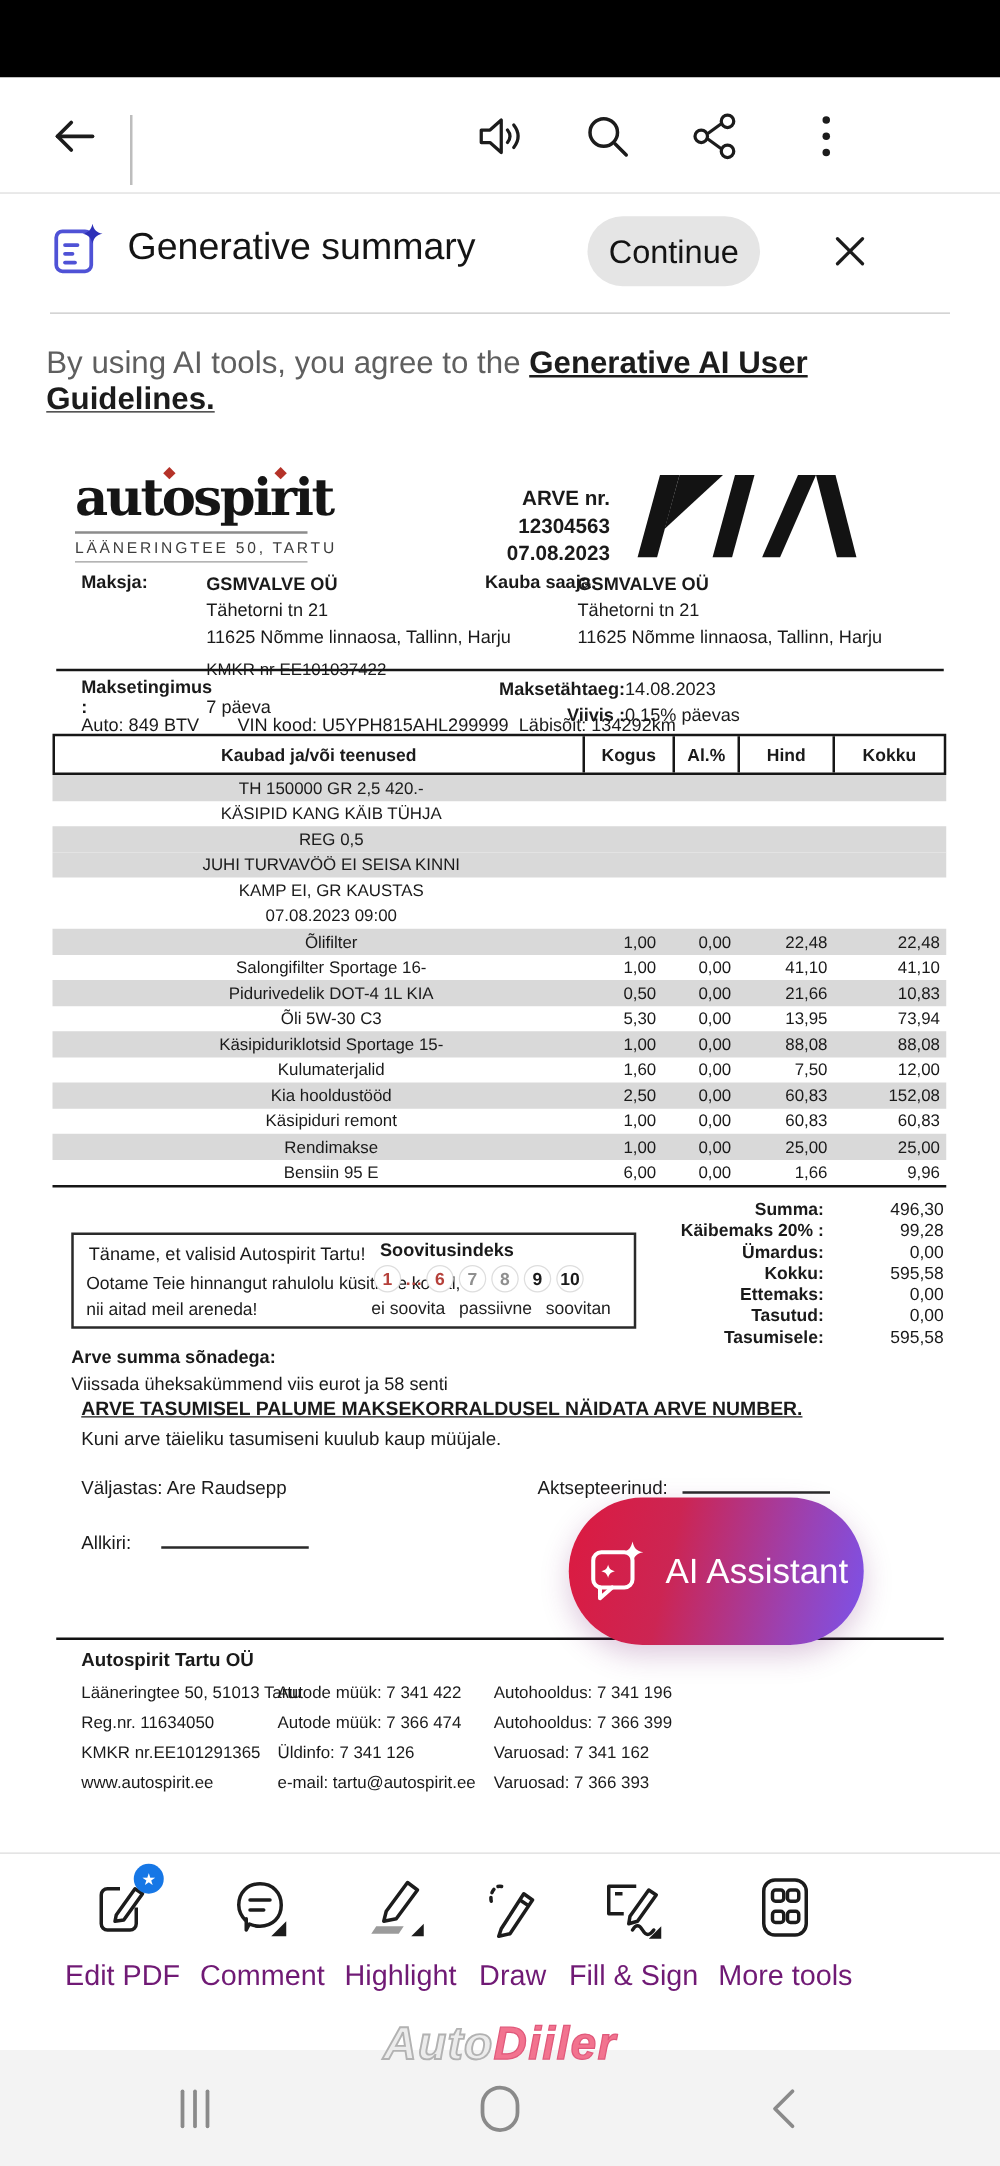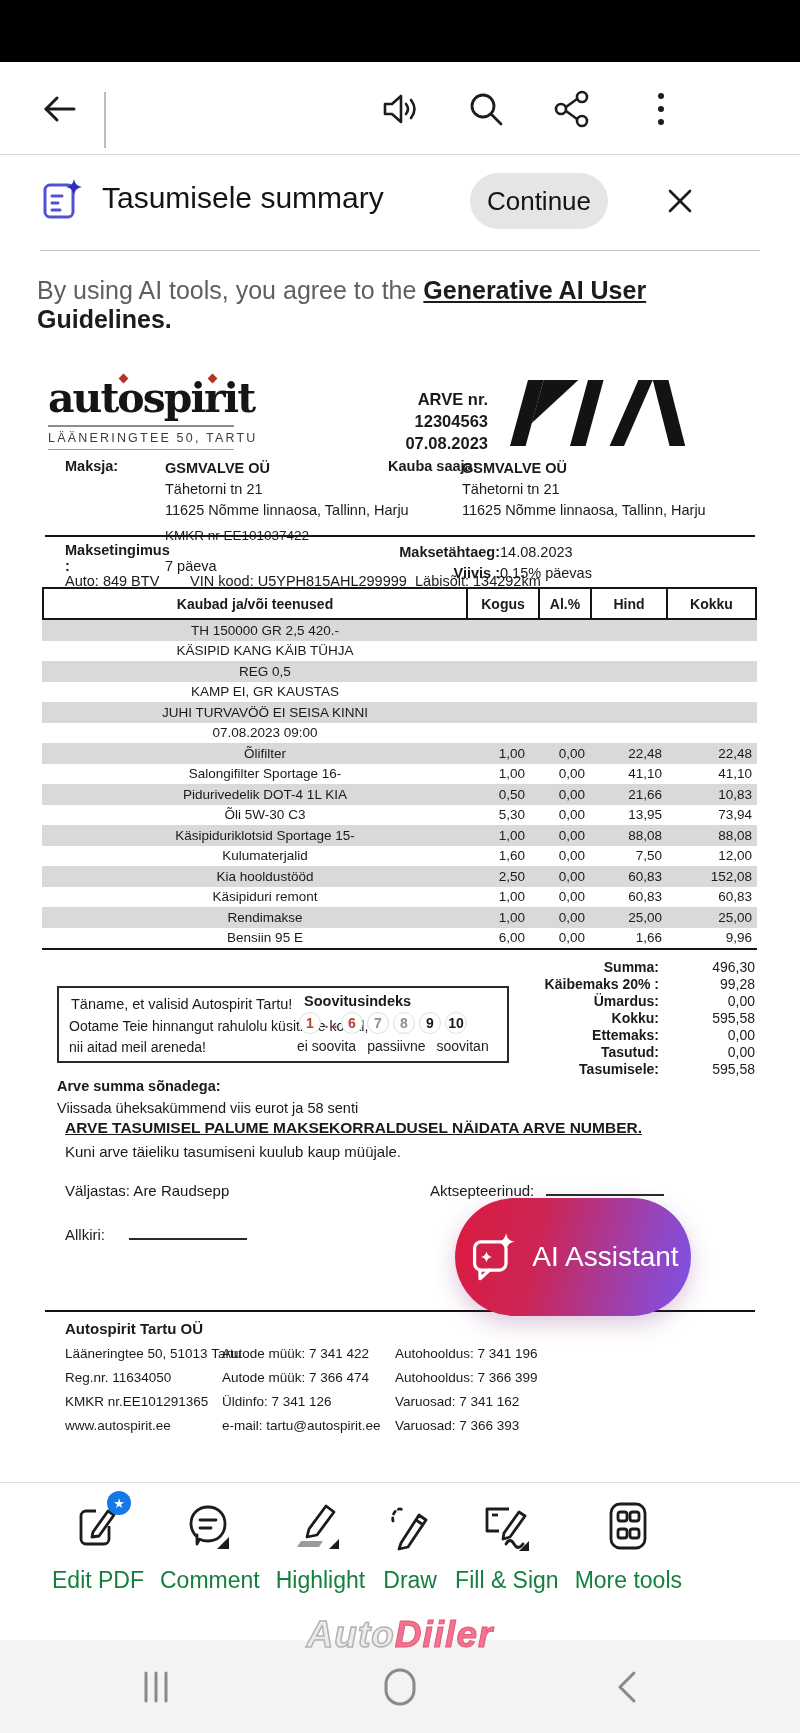--- a/index.html
+++ b/index.html
@@ -24,21 +24,21 @@
   .banner-close { position:absolute; left:660px; top:26px; width:40px; height:40px; }
   .banner-divider { position:absolute; top:250px; left:40px; width:720px; height:0; border-top:1px solid #c6c6c6; }
 
   
   .ai-notice { position:absolute; top:276px; left:37px; width:726px; font-size:25px; color:#5f5f5f; }
   .ai-notice a { color:#1c1c1c; font-weight:bold; text-decoration:underline; cursor:pointer; }
 
   
   .invoice { position:absolute; top:330px; left:0; width:800px; height:1140px; background:#fff; font-size:14.5px; }
 
-  .logo { position:absolute; left:48px; top:48px; width:186px; }
+  .logo { position:absolute; left:60px; top:48px; width:186px; }
   .logo-name { font-family:"DejaVu Serif", serif; font-weight:bold; font-size:41px; letter-spacing:-2px; color:#151515; line-height:1; }
   .logo-accent { position:absolute; width:7px; height:7px; background:#b53228; }
   .logo-accent.a1 { left:72px; top:-3px; transform:rotate(45deg); }
   .logo-accent.a2 { left:161px; top:-3px; transform:rotate(45deg); }
   .logo-sub { margin-top:6px; font-size:12.5px; letter-spacing:2.2px; color:#3c3c3c; border-top:2px solid #8c8c8c; border-bottom:1.5px solid #9c9c9c; padding:4px 0 4px 0; white-space:nowrap; }
 
   .arve-block { position:absolute; left:363px; top:58px; width:125px; text-align:right; font-weight:bold; font-size:16.5px; line-height:22px; }
 
   .kia-logo { position:absolute; left:488px; top:50px; width:218px; height:66px; }
 
@@ -117,21 +117,21 @@
   .f-col1 { left:65px; } .f-col2 { left:222px; } .f-col3 { left:395px; }
 
   
   .ai-pill { position:absolute; left:455px; top:1198px; width:236px; height:118px; border-radius:60px; background:linear-gradient(103deg, #dc1a40 0%, #cc2553 35%, #9a42b4 75%, #7b52ea 100%); display:flex; align-items:center; justify-content:center; gap:13px; cursor:pointer; box-shadow:0 8px 22px rgba(120,40,120,0.25); z-index:6; border:none; }
   .ai-pill .ai-label { color:#fff; font-size:28px; font-weight:500; font-family:"Liberation Sans",sans-serif; }
 
   
   .tools-bar { position:absolute; top:1482px; left:0; width:800px; height:158px; background:#fff; border-top:1px solid #dcdcdc; display:flex; justify-content:space-between; padding:14px 118px 0 52px; z-index:2; }
   .tool-item { display:flex; flex-direction:column; align-items:center; cursor:pointer; }
   .tool-icon { position:relative; width:58px; height:58px; display:flex; align-items:center; justify-content:center; }
-  .tool-label { margin-top:12px; font-size:23px; color:#15803d; white-space:nowrap; }
+  .tool-label { margin-top:12px; font-size:23px; color:#701a75; white-space:nowrap; }
   .star-badge { position:absolute; top:-6px; right:-4px; width:24px; height:24px; border-radius:50%; background:#1677e6; color:#fff; font-size:13px; display:flex; align-items:center; justify-content:center; }
 
   
   .watermark { position:absolute; top:1614px; left:0; width:800px; text-align:center; z-index:5; font-style:italic; font-weight:800; font-size:37px; letter-spacing:1px; pointer-events:none; }
   .watermark .wm1 { color:#ececec; -webkit-text-stroke:1.5px #b2b2b2; }
   .watermark .wm2 { color:#f2738f; -webkit-text-stroke:1px #e0597b; }
 
   
   .nav-bar { position:absolute; top:1637px; left:0; width:800px; height:96px; background:#f3f3f3; }
   .nav-btn { position:absolute; top:22px; width:56px; height:56px; display:flex; align-items:center; justify-content:center; cursor:pointer; }
@@ -186,21 +186,21 @@
   <div class="gen-banner">
     <div class="gen-icon">
       <svg width="46" height="46" viewBox="0 0 46 46" fill="none">
           <rect x="5" y="8" width="28" height="32" rx="5" stroke="#4f52d6" stroke-width="3"></rect>
           <line x1="12" y1="19" x2="22" y2="19" stroke="#4f52d6" stroke-width="3" stroke-linecap="round"></line>
           <line x1="12" y1="26" x2="18" y2="26" stroke="#4f52d6" stroke-width="3" stroke-linecap="round"></line>
           <line x1="12" y1="33" x2="20" y2="33" stroke="#4f52d6" stroke-width="3" stroke-linecap="round"></line>
           <path d="M34 2 C35.2 7 37 8.8 42 10 C37 11.2 35.2 13 34 18 C32.8 13 31 11.2 26 10 C31 8.8 32.8 7 34 2 Z" fill="#2e31b8"></path>
         </svg>
     </div>
-    <div class="gen-title">Tasumisele summary</div>
+    <div class="gen-title">Generative summary</div>
     <button class="continue-btn">Continue</button>
     <div class="icon-btn banner-close">
       <svg width="34" height="34" viewBox="0 0 34 34" stroke="#1c1c1c" stroke-width="2.6" stroke-linecap="round">
           <line x1="7" y1="7" x2="27" y2="27"></line>
           <line x1="27" y1="7" x2="7" y2="27"></line>
         </svg>
     </div>
   </div>
   <div class="banner-divider"></div>
 
@@ -290,29 +290,29 @@
             <div class="tcell c3"></div>
             <div class="tcell c4"></div>
           </div>
           <div class="trow shade">
             <div class="tcell c0">REG 0,5</div>
             <div class="tcell c1"></div>
             <div class="tcell c2"></div>
             <div class="tcell c3"></div>
             <div class="tcell c4"></div>
           </div>
-          <div class="trow">
-            <div class="tcell c0">KAMP EI, GR KAUSTAS</div>
+          <div class="trow shade">
+            <div class="tcell c0">JUHI TURVAVÖÖ EI SEISA KINNI</div>
             <div class="tcell c1"></div>
             <div class="tcell c2"></div>
             <div class="tcell c3"></div>
             <div class="tcell c4"></div>
           </div>
-          <div class="trow shade">
-            <div class="tcell c0">JUHI TURVAVÖÖ EI SEISA KINNI</div>
+          <div class="trow">
+            <div class="tcell c0">KAMP EI, GR KAUSTAS</div>
             <div class="tcell c1"></div>
             <div class="tcell c2"></div>
             <div class="tcell c3"></div>
             <div class="tcell c4"></div>
           </div>
           <div class="trow">
             <div class="tcell c0">07.08.2023 09:00</div>
             <div class="tcell c1"></div>
             <div class="tcell c2"></div>
             <div class="tcell c3"></div>

